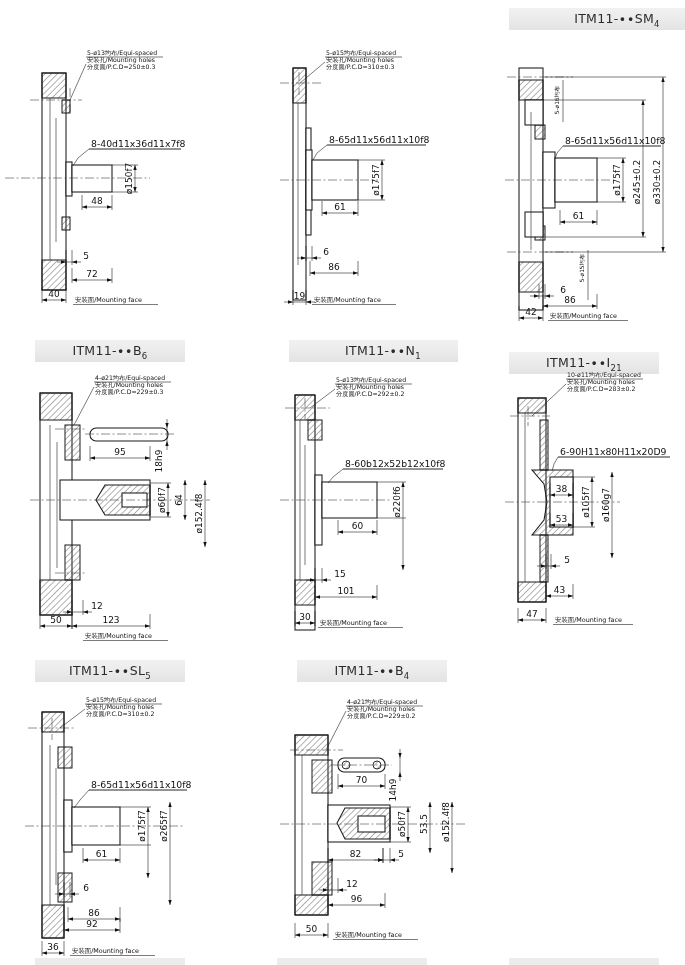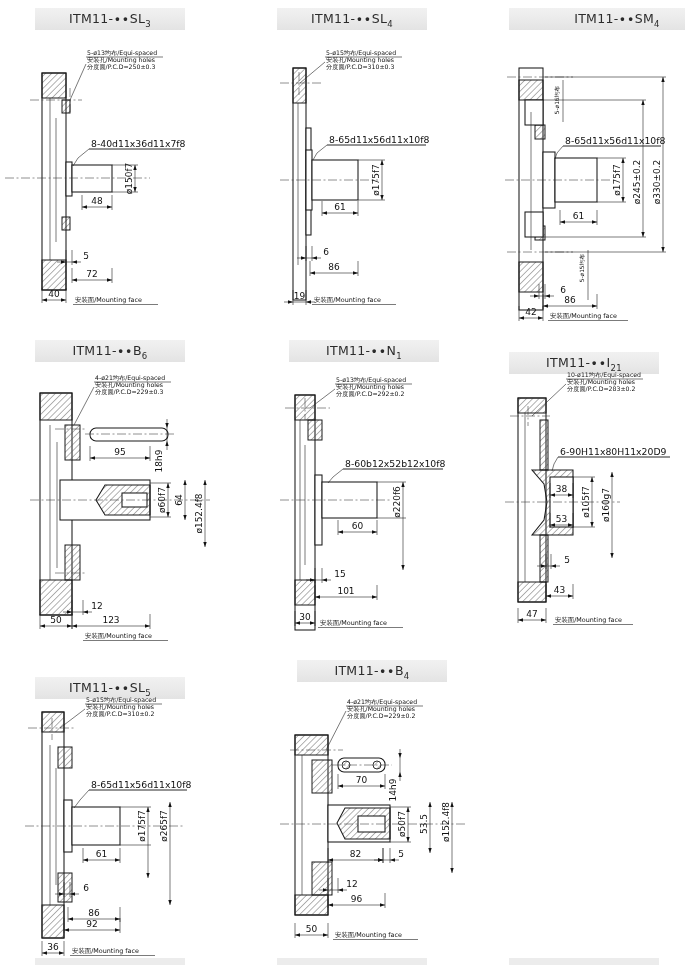--- a/index.html
+++ b/index.html
@@ -10,21 +10,20 @@
         color:#2b2b2b;font-size:12.5px;letter-spacing:.3px;}
   .tbar sub{font-size:8.5px;}
   .tcut{position:absolute;width:150px;height:7px;background:#ececec;}
   svg.draw{position:absolute;overflow:visible;}
   svg text{fill:#111;}
 </style>
 </head>
 <body>
 
 <div id="sheet">
-    <div class="tbar" style="left: 35px; top: 8px;"><span>ITM11-∙∙SL</span><sub>3</sub></div>
     <svg class="draw" width="235" height="332" viewBox="0 0 235 332" style="left: 0px; top: 0px;">
       <defs>
         <pattern id="ht0" width="4.4" height="4.4" patternUnits="userSpaceOnUse" patternTransform="rotate(45)">
           <line x1="0" y1="0" x2="0" y2="4.4" stroke="#555" stroke-width="0.9"></line>
         </pattern>
       </defs>
       <rect x="42" y="73" width="24" height="25" fill="url(#ht0)" stroke="#1a1a1a" stroke-width="1"></rect>
       <rect x="42" y="260" width="24" height="30" fill="url(#ht0)" stroke="#1a1a1a" stroke-width="1"></rect>
       <rect x="62" y="100" width="8" height="13" fill="url(#ht0)" stroke="#1a1a1a" stroke-width="1"></rect>
       <rect x="62" y="217" width="8" height="13" fill="url(#ht0)" stroke="#1a1a1a" stroke-width="1"></rect>
@@ -70,21 +69,20 @@
       <text x="92" y="277.2" font-size="9" text-anchor="middle">72</text>
       <line x1="42" y1="288" x2="42" y2="303" stroke="#222" stroke-width="0.6"></line>
       <line x1="66" y1="288" x2="66" y2="303" stroke="#222" stroke-width="0.6"></line>
       <line x1="42" y1="300" x2="66" y2="300" stroke="#222" stroke-width="0.6"></line>
       <polygon points="42,300 47,298.3 47,301.7" fill="#111"></polygon>
       <polygon points="66,300 61,298.3 61,301.7" fill="#111"></polygon>
       <text x="54" y="297.2" font-size="9" text-anchor="middle">40</text>
       <text x="75" y="302" font-size="6.4" text-anchor="start">安装面/Mounting face</text>
       <line x1="73" y1="304.5" x2="158" y2="304.5" stroke="#222" stroke-width="0.6"></line>
     </svg>
-    <div class="tbar" style="left: 277px; top: 8px;"><span>ITM11-∙∙SL</span><sub>4</sub></div>
     <svg class="draw" width="235" height="335" viewBox="0 0 235 335" style="left: 230px; top: 0px;">
       <defs>
         <pattern id="ht1" width="4.4" height="4.4" patternUnits="userSpaceOnUse" patternTransform="rotate(45)">
           <line x1="0" y1="0" x2="0" y2="4.4" stroke="#555" stroke-width="0.9"></line>
         </pattern>
       </defs>
       <rect x="63" y="68" width="13" height="35" fill="url(#ht1)" stroke="#1a1a1a" stroke-width="1"></rect>
       <rect x="63" y="68" width="13" height="232" fill="none" stroke="#1a1a1a" stroke-width="1.05"></rect>
       <line x1="68" y1="103" x2="68" y2="265" stroke="#222" stroke-width="0.6"></line>
       <rect x="76" y="128" width="5" height="107" fill="#fff" stroke="#1a1a1a" stroke-width="1.05"></rect>
@@ -271,21 +269,21 @@
       <text x="111" y="293.2" font-size="9" text-anchor="middle">123</text>
       <line x1="40" y1="284" x2="40" y2="299" stroke="#222" stroke-width="0.6"></line>
       <line x1="72" y1="284" x2="72" y2="299" stroke="#222" stroke-width="0.6"></line>
       <line x1="40" y1="296" x2="72" y2="296" stroke="#222" stroke-width="0.6"></line>
       <polygon points="40,296 45,294.3 45,297.7" fill="#111"></polygon>
       <polygon points="72,296 67,294.3 67,297.7" fill="#111"></polygon>
       <text x="56" y="293.2" font-size="9" text-anchor="middle">50</text>
       <text x="85" y="308" font-size="6.4" text-anchor="start">安装面/Mounting face</text>
       <line x1="83" y1="310.5" x2="168" y2="310.5" stroke="#222" stroke-width="0.6"></line>
     </svg>
-    <div class="tbar" style="left: 289px; top: 340px;"><span>ITM11-∙∙N</span><sub>1</sub></div>
+    <div class="tbar" style="left: 289px; top: 340px; padding-left: 19px;"><span>ITM11-∙∙N</span><sub>1</sub></div>
     <svg class="draw" width="230" height="330" viewBox="0 0 230 330" style="left: 240px; top: 330px;">
       <defs>
         <pattern id="ht4" width="4.4" height="4.4" patternUnits="userSpaceOnUse" patternTransform="rotate(45)">
           <line x1="0" y1="0" x2="0" y2="4.4" stroke="#555" stroke-width="0.9"></line>
         </pattern>
       </defs>
       <rect x="55" y="65" width="20" height="235" fill="none" stroke="#1a1a1a" stroke-width="1.05"></rect>
       <rect x="55" y="65" width="20" height="25" fill="url(#ht4)" stroke="#1a1a1a" stroke-width="1"></rect>
       <rect x="68" y="90" width="14" height="20" fill="url(#ht4)" stroke="#1a1a1a" stroke-width="1"></rect>
       <rect x="55" y="250" width="20" height="25" fill="url(#ht4)" stroke="#1a1a1a" stroke-width="1"></rect>
@@ -399,21 +397,21 @@
       <text x="89.5" y="263.2" font-size="9" text-anchor="middle">43</text>
       <line x1="48" y1="278" x2="48" y2="293" stroke="#222" stroke-width="0.6"></line>
       <line x1="76" y1="278" x2="76" y2="293" stroke="#222" stroke-width="0.6"></line>
       <line x1="48" y1="290" x2="76" y2="290" stroke="#222" stroke-width="0.6"></line>
       <polygon points="48,290 53,288.3 53,291.7" fill="#111"></polygon>
       <polygon points="76,290 71,288.3 71,291.7" fill="#111"></polygon>
       <text x="62" y="287.2" font-size="9" text-anchor="middle">47</text>
       <text x="85" y="292" font-size="6.4" text-anchor="start">安装面/Mounting face</text>
       <line x1="83" y1="294.5" x2="163" y2="294.5" stroke="#222" stroke-width="0.6"></line>
     </svg>
-    <div class="tbar" style="left: 35px; top: 660px; margin-top: 17px;"><span>ITM11-∙∙SL</span><sub>5</sub></div>
+    <div class="tbar" style="left: 35px; top: 660px;"><span>ITM11-∙∙SL</span><sub>5</sub></div>
     <svg class="draw" width="240" height="315" viewBox="0 0 240 315" style="left: 0px; top: 650px;">
       <defs>
         <pattern id="ht6" width="4.4" height="4.4" patternUnits="userSpaceOnUse" patternTransform="rotate(45)">
           <line x1="0" y1="0" x2="0" y2="4.4" stroke="#555" stroke-width="0.9"></line>
         </pattern>
       </defs>
       <rect x="42" y="62" width="22" height="226" fill="none" stroke="#1a1a1a" stroke-width="1.05"></rect>
       <rect x="42" y="62" width="22" height="20" fill="url(#ht6)" stroke="#1a1a1a" stroke-width="1"></rect>
       <rect x="42" y="255" width="22" height="33" fill="url(#ht6)" stroke="#1a1a1a" stroke-width="1"></rect>
       <rect x="58" y="97" width="14" height="21" fill="url(#ht6)" stroke="#1a1a1a" stroke-width="1"></rect>

